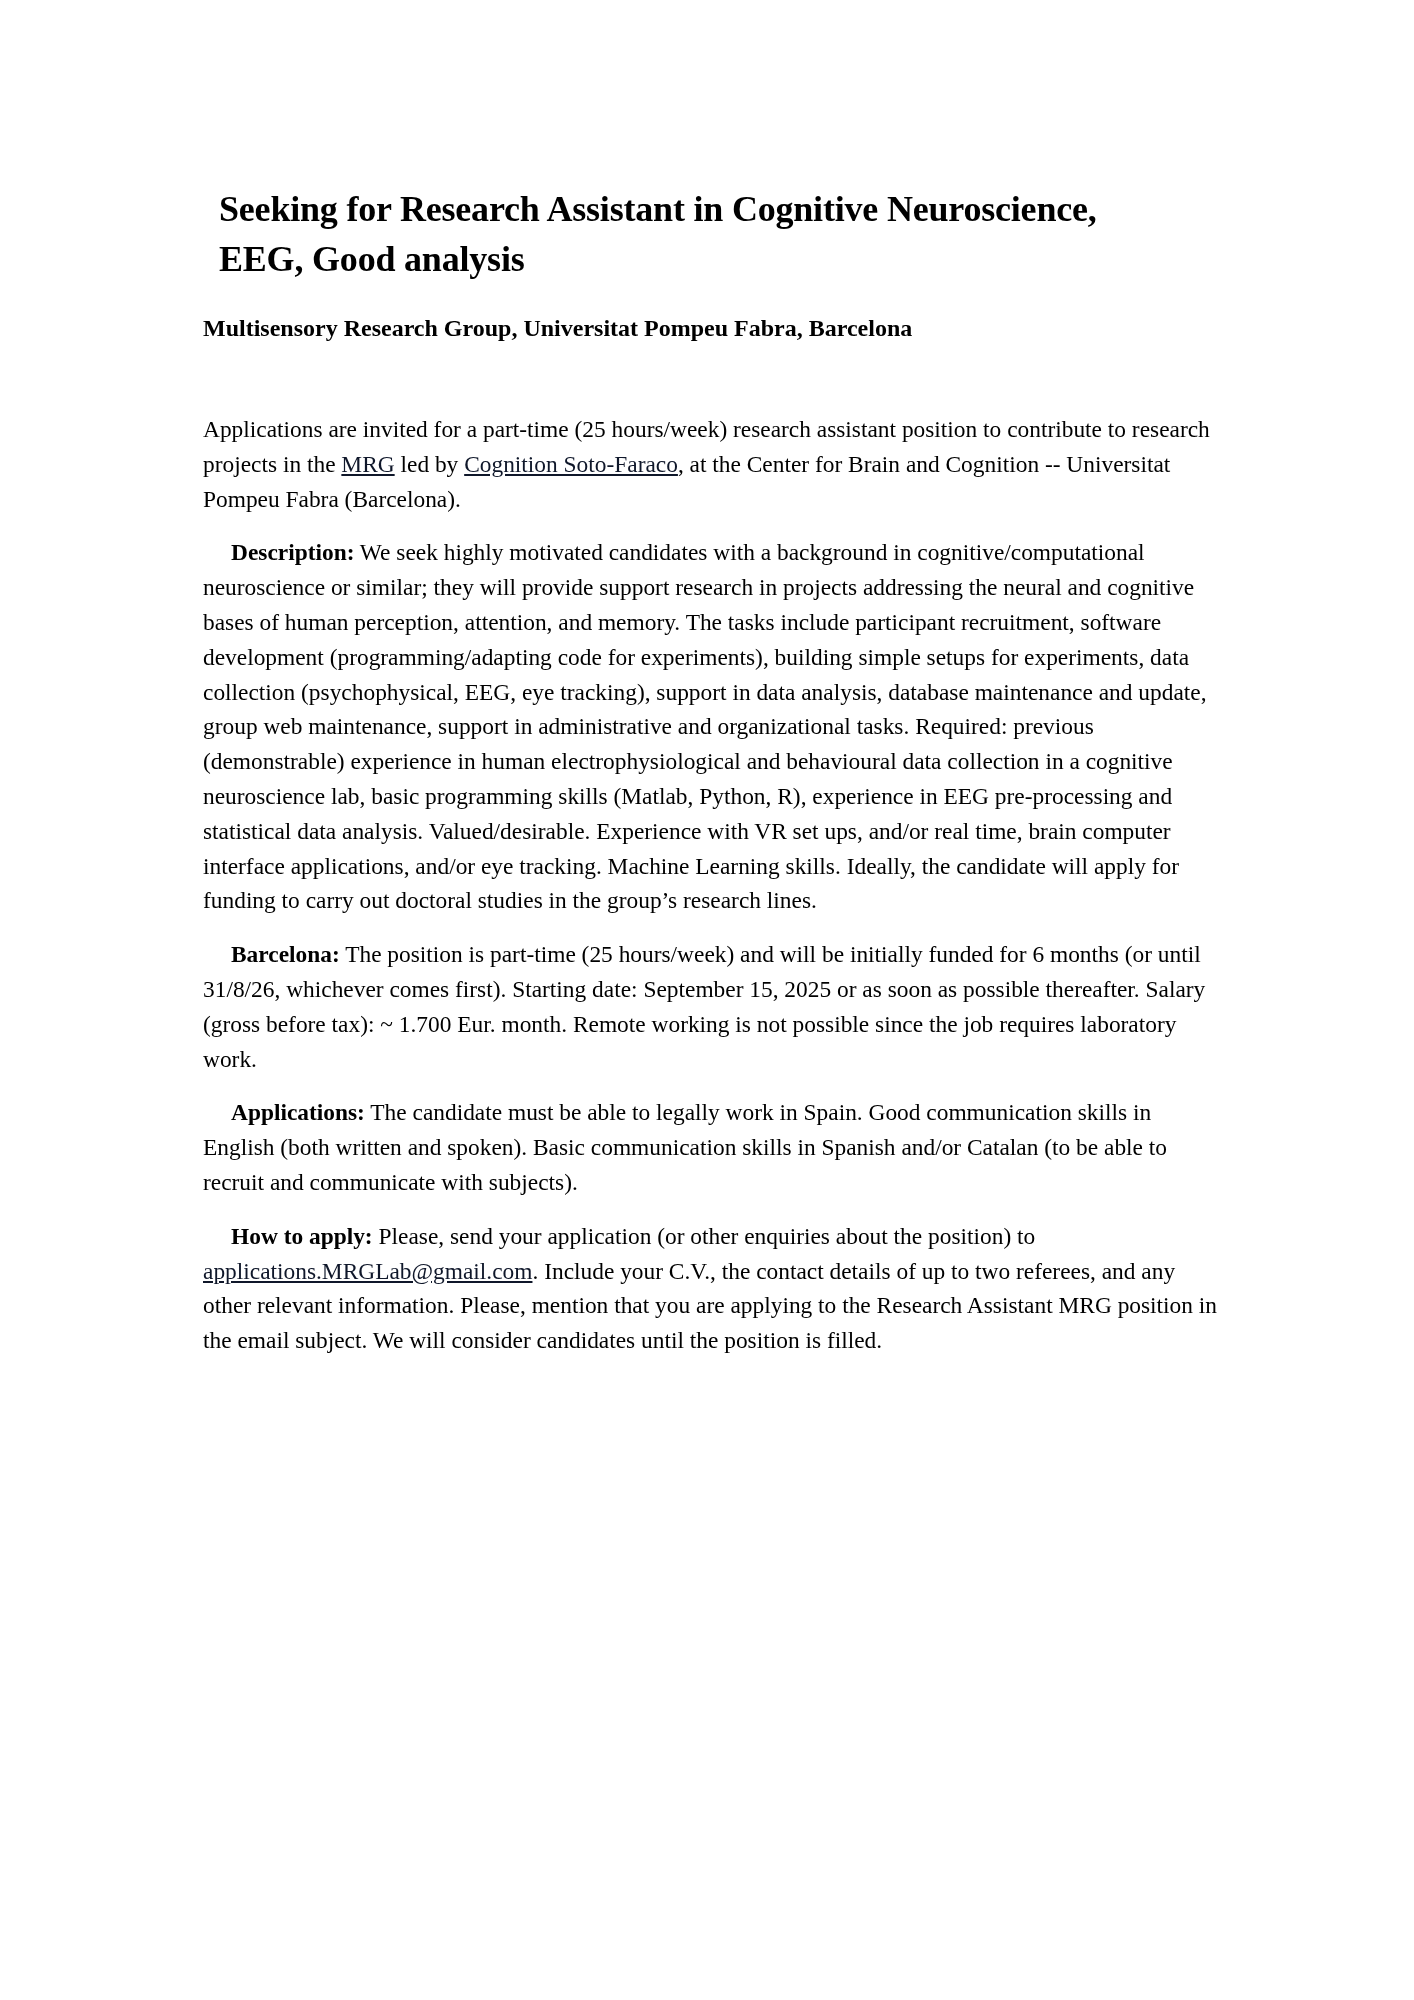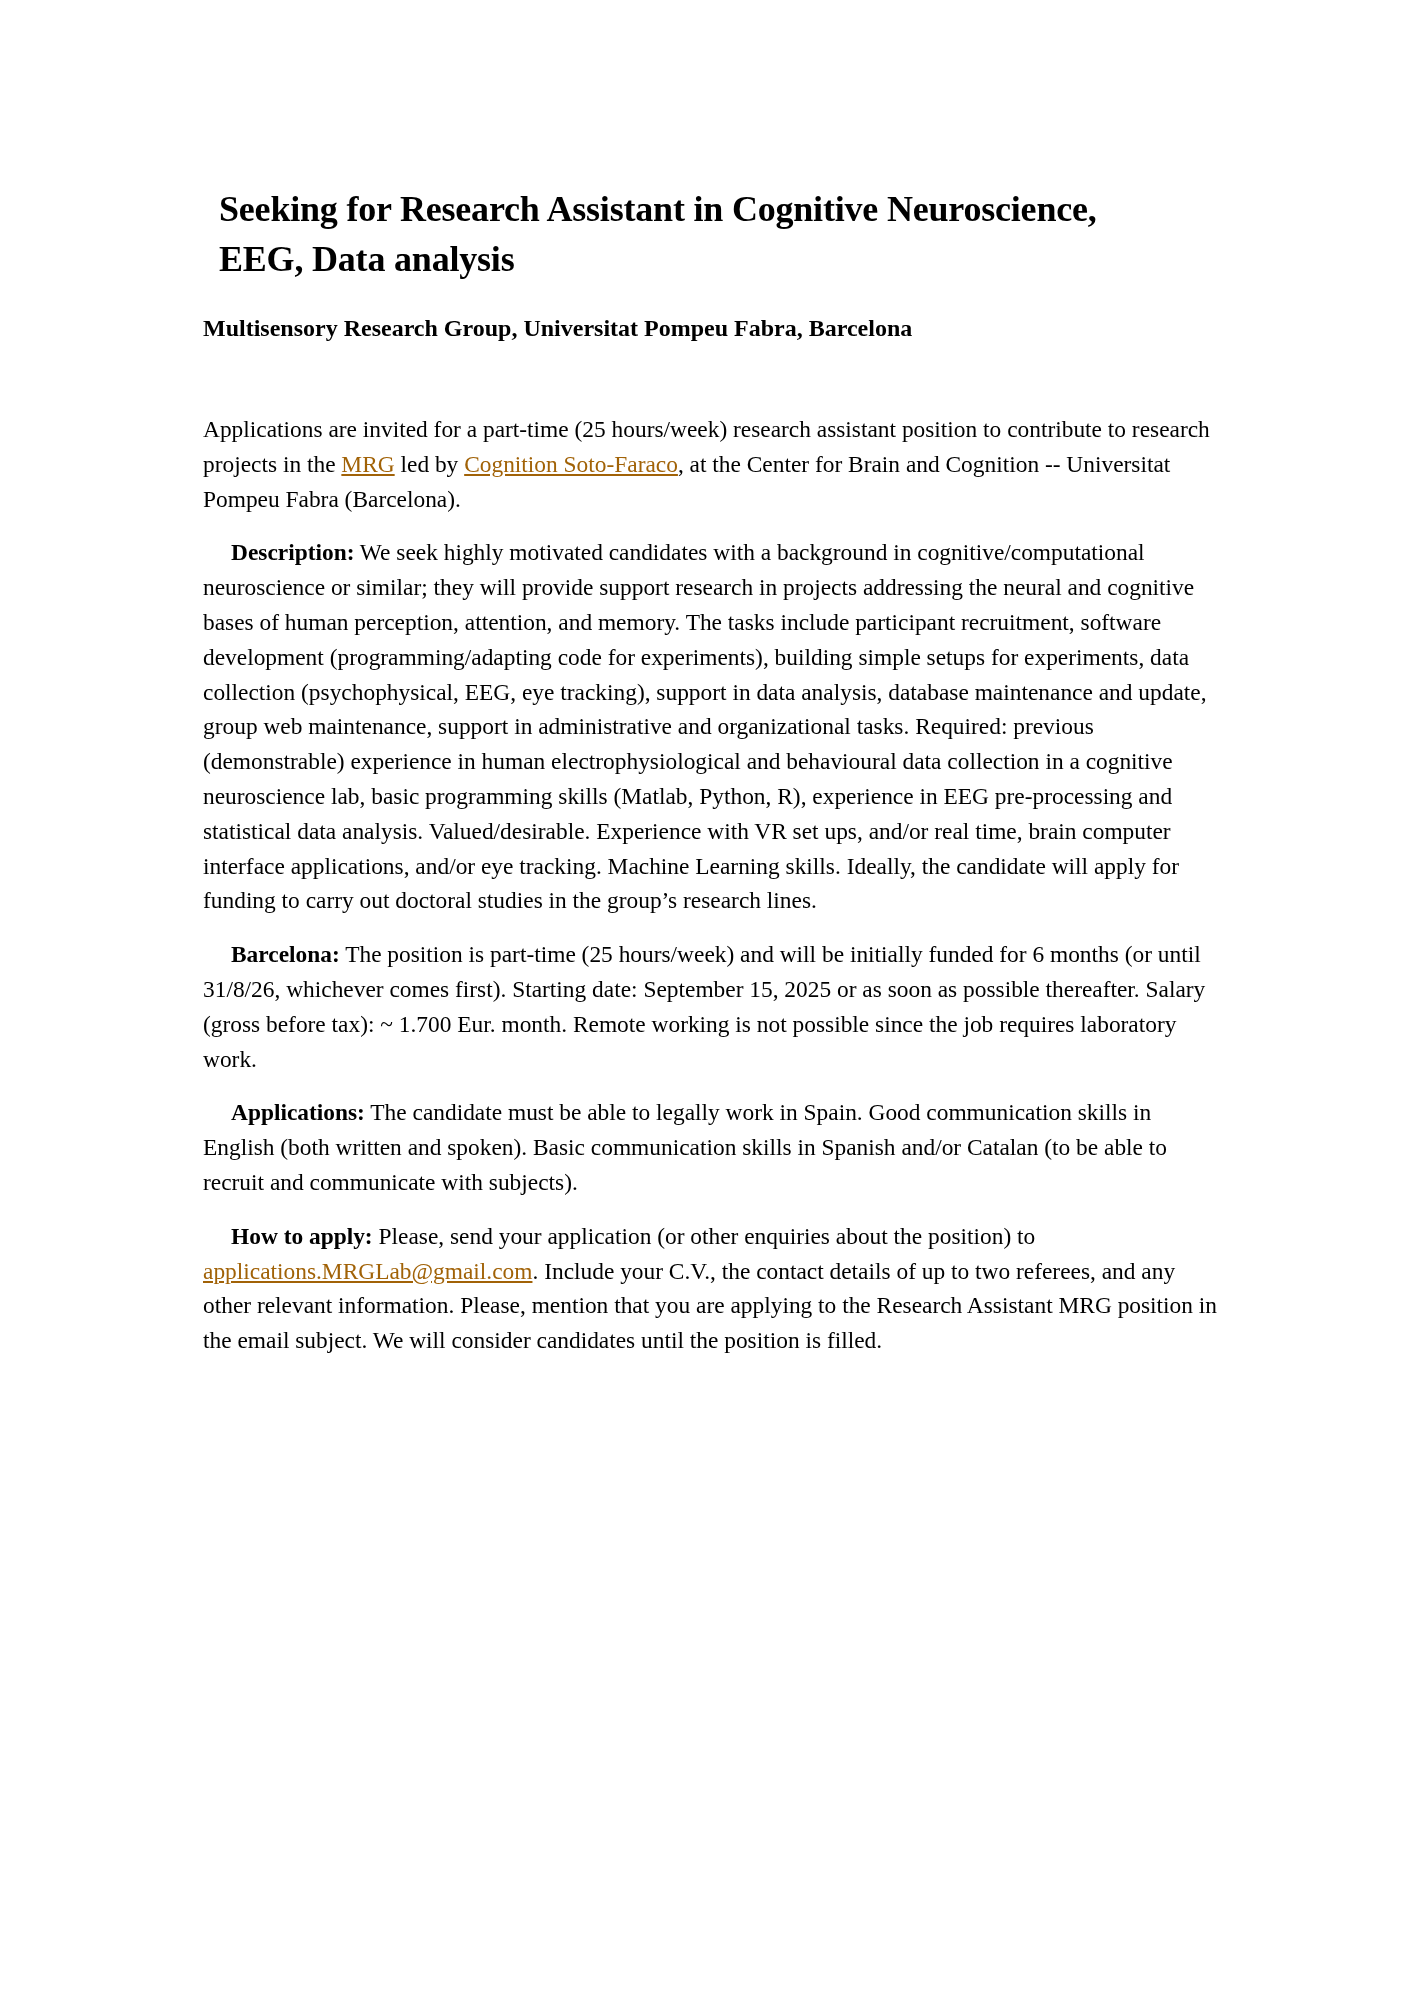--- a/index.html
+++ b/index.html
@@ -5,30 +5,30 @@
   html, body { margin: 0; padding: 0; background: #ffffff; }
   body { width: 1414px; height: 2000px; position: relative; overflow: hidden;
          font-family: "Liberation Serif", "DejaVu Serif", serif; color: #000; }
   .page { position: absolute; left: 203px; top: 168px; width: 1020px; }
   h1 { font-size: 36px; font-weight: bold; line-height: 50px; margin: 16px; letter-spacing: -0.2px; }
   h2 { font-size: 24px; font-weight: bold; margin: 28px 0 4px 0; line-height: 32px; }
   p { font-size: 23.4px; line-height: 34.8px; margin: 0; }
   .intro { margin-top: 68px; }
   .sec { margin-top: 19px; }
   .label { font-weight: bold; margin-left: 28px; }
-  a.link { color: #a16207; text-decoration: underline; text-align: right; }
+  a.link { color: #0f172a; text-decoration: underline; text-align: right; }
   .ul { }
 </style>
 </head>
 <body>
 
 <div class="page">
   <h1>
     <span>Seeking for Research Assistant in Cognitive Neuroscience,</span><br>
-    <span>EEG, Data analysis</span>
+    <span>EEG, Good analysis</span>
   </h1>
   <h2>Multisensory Research Group, Universitat Pompeu Fabra, Barcelona</h2>
 
   <p class="intro"><span>Applications are invited for a part-time (25 hours/week) research assistant position to contribute to research projects in the </span><a class="link">MRG</a><span> led by </span><a class="link">Cognition Soto-Faraco</a><span>, at the Center for Brain and Cognition -- Universitat Pompeu Fabra (Barcelona).</span></p>
 
   <p class="sec"><span class="label">Description:</span><span> We seek highly motivated candidates with a background in cognitive/computational neuroscience or similar; they will provide support research in projects addressing the neural and cognitive bases of human perception, attention, and memory. The tasks include participant recruitment, software development (programming/adapting code for experiments), building simple setups for experiments, data collection (psychophysical, EEG, eye tracking), support in data analysis, database maintenance and update, group web maintenance, support in administrative and organizational tasks</span><span class="ul">.  Required</span><span>: previous (demonstrable) experience in human electrophysiological and behavioural data collection in a cognitive neuroscience lab, basic programming skills (Matlab, Python, R), experience in EEG pre-processing and statistical data analysis. </span><span class="ul">Valued/desirable</span><span>. Experience with VR set ups, and/or real time, brain computer interface applications, and/or eye tracking. Machine Learning skills. Ideally, the candidate will apply for funding to carry out doctoral studies in the group’s research lines.</span></p>
 
   <p class="sec"><span class="label">Barcelona:</span><span> The position is part-time (25 hours/week) and will be initially funded for 6 months (or until 31/8/26, whichever comes first).  Starting date: September 15, 2025 or as soon as possible thereafter. Salary (gross before tax):  ~ 1.700 Eur. month. Remote working is not possible since the job requires laboratory work.</span></p>
 
   <p class="sec"><span class="label">Applications:</span><span> The candidate must be able to legally work in Spain. Good communication skills in English (both written and spoken). Basic communication skills in Spanish and/or Catalan (to be able to recruit and communicate with subjects).</span></p>

